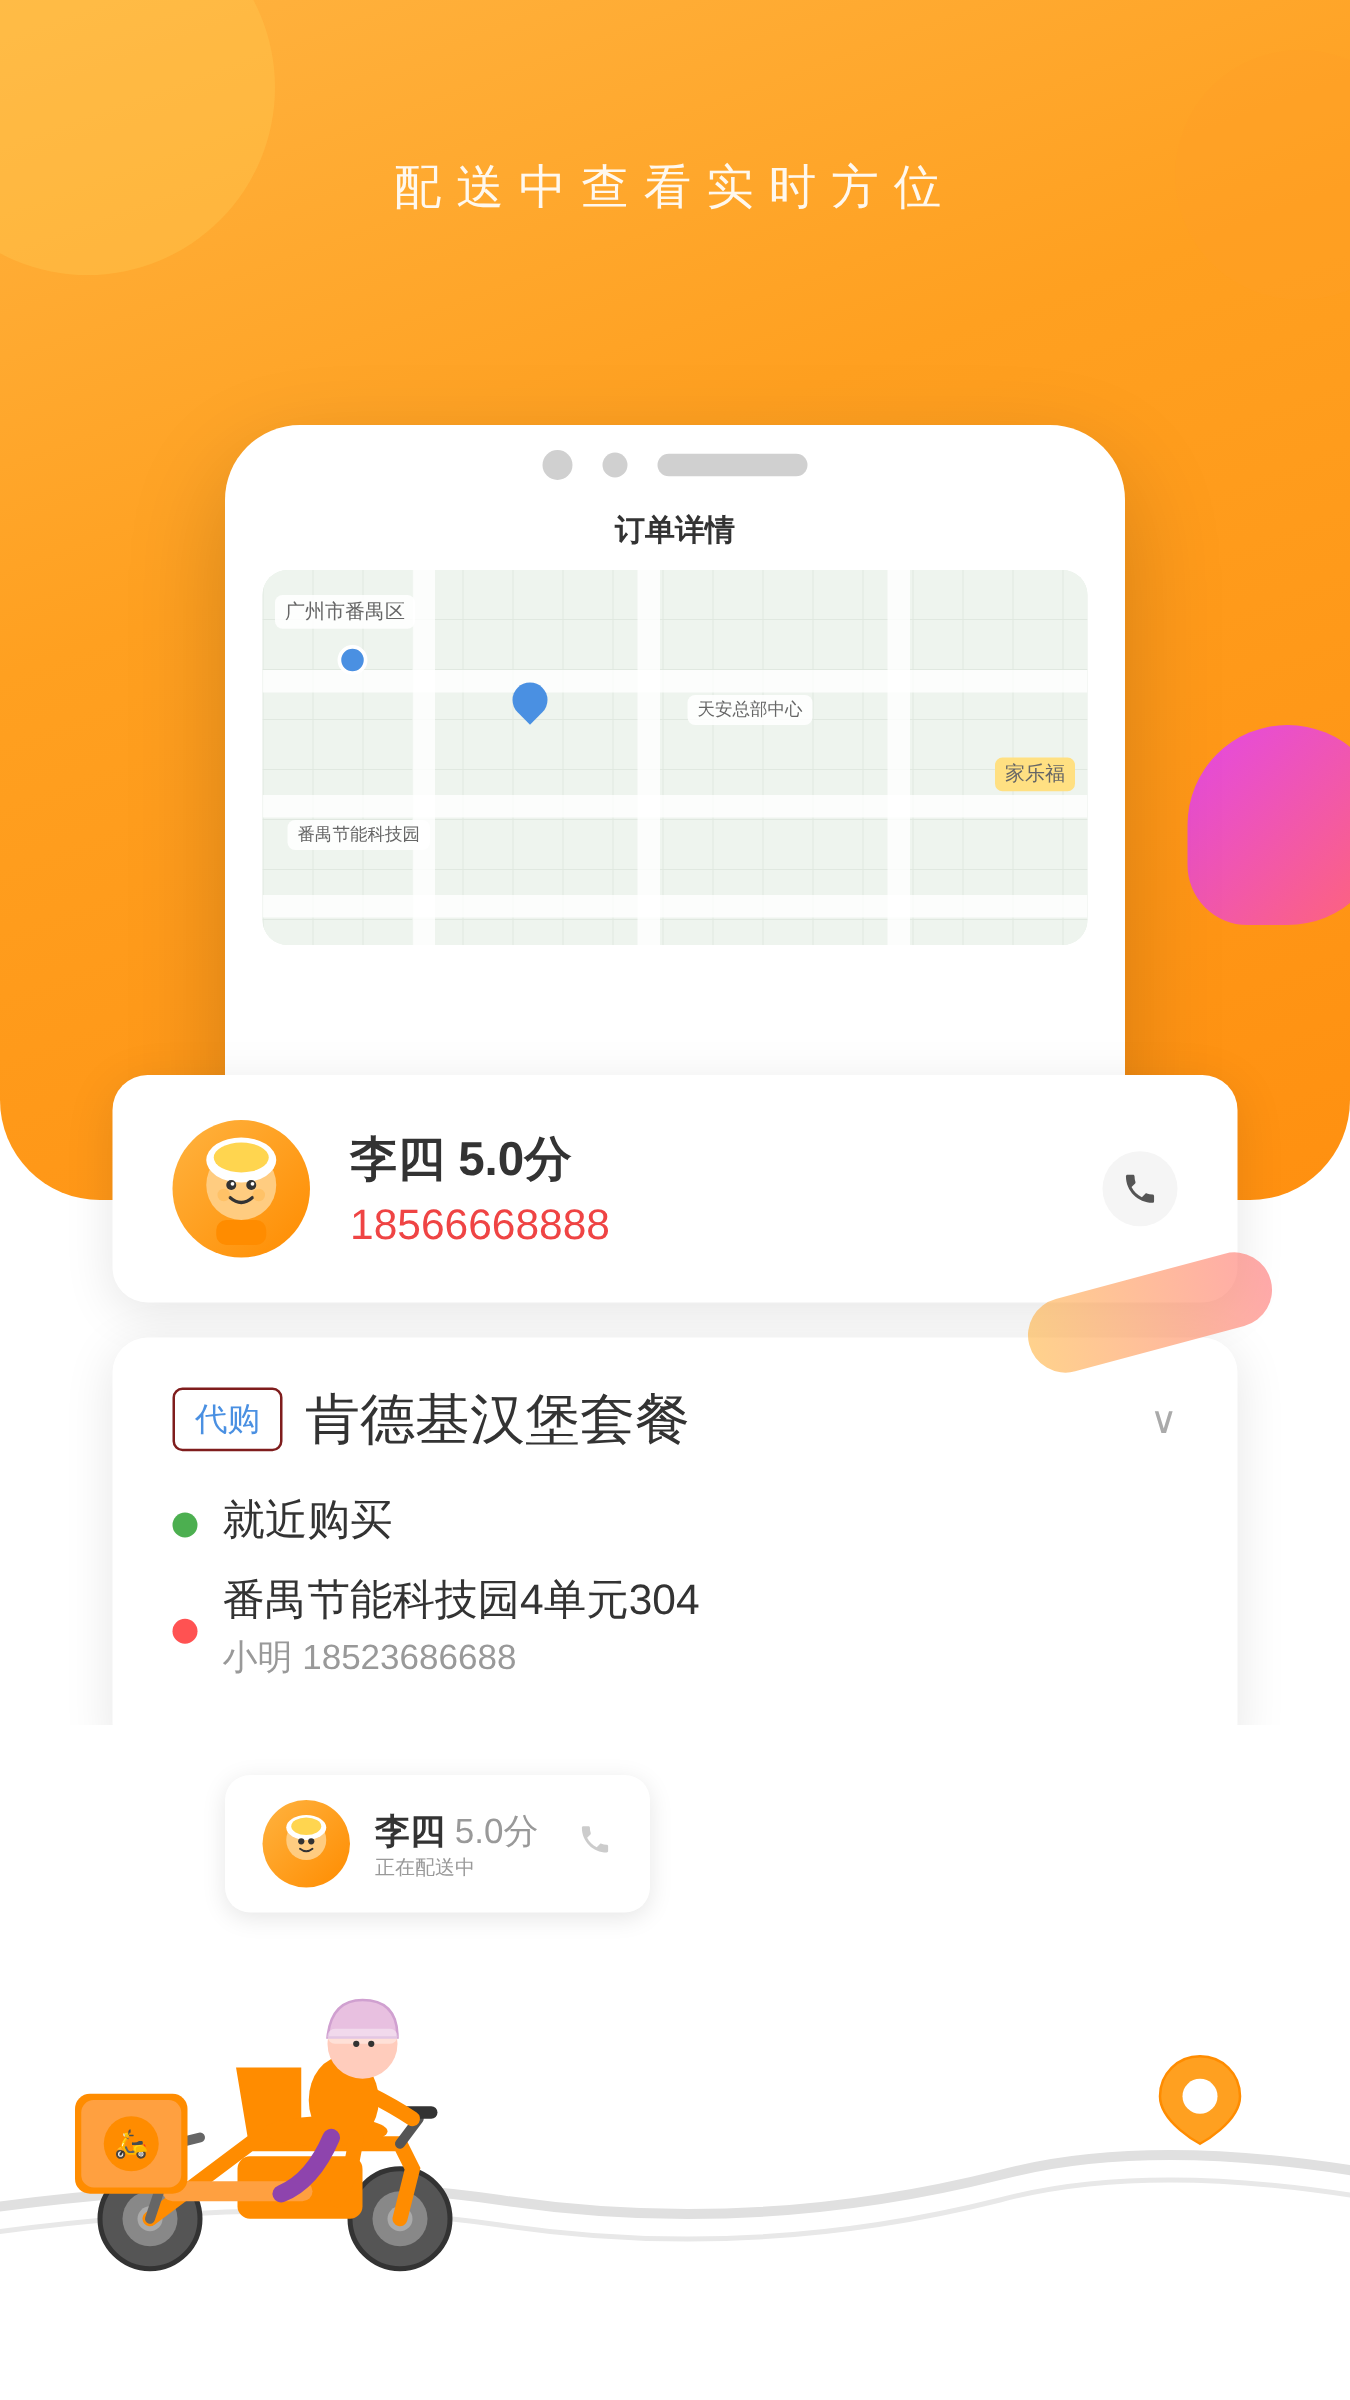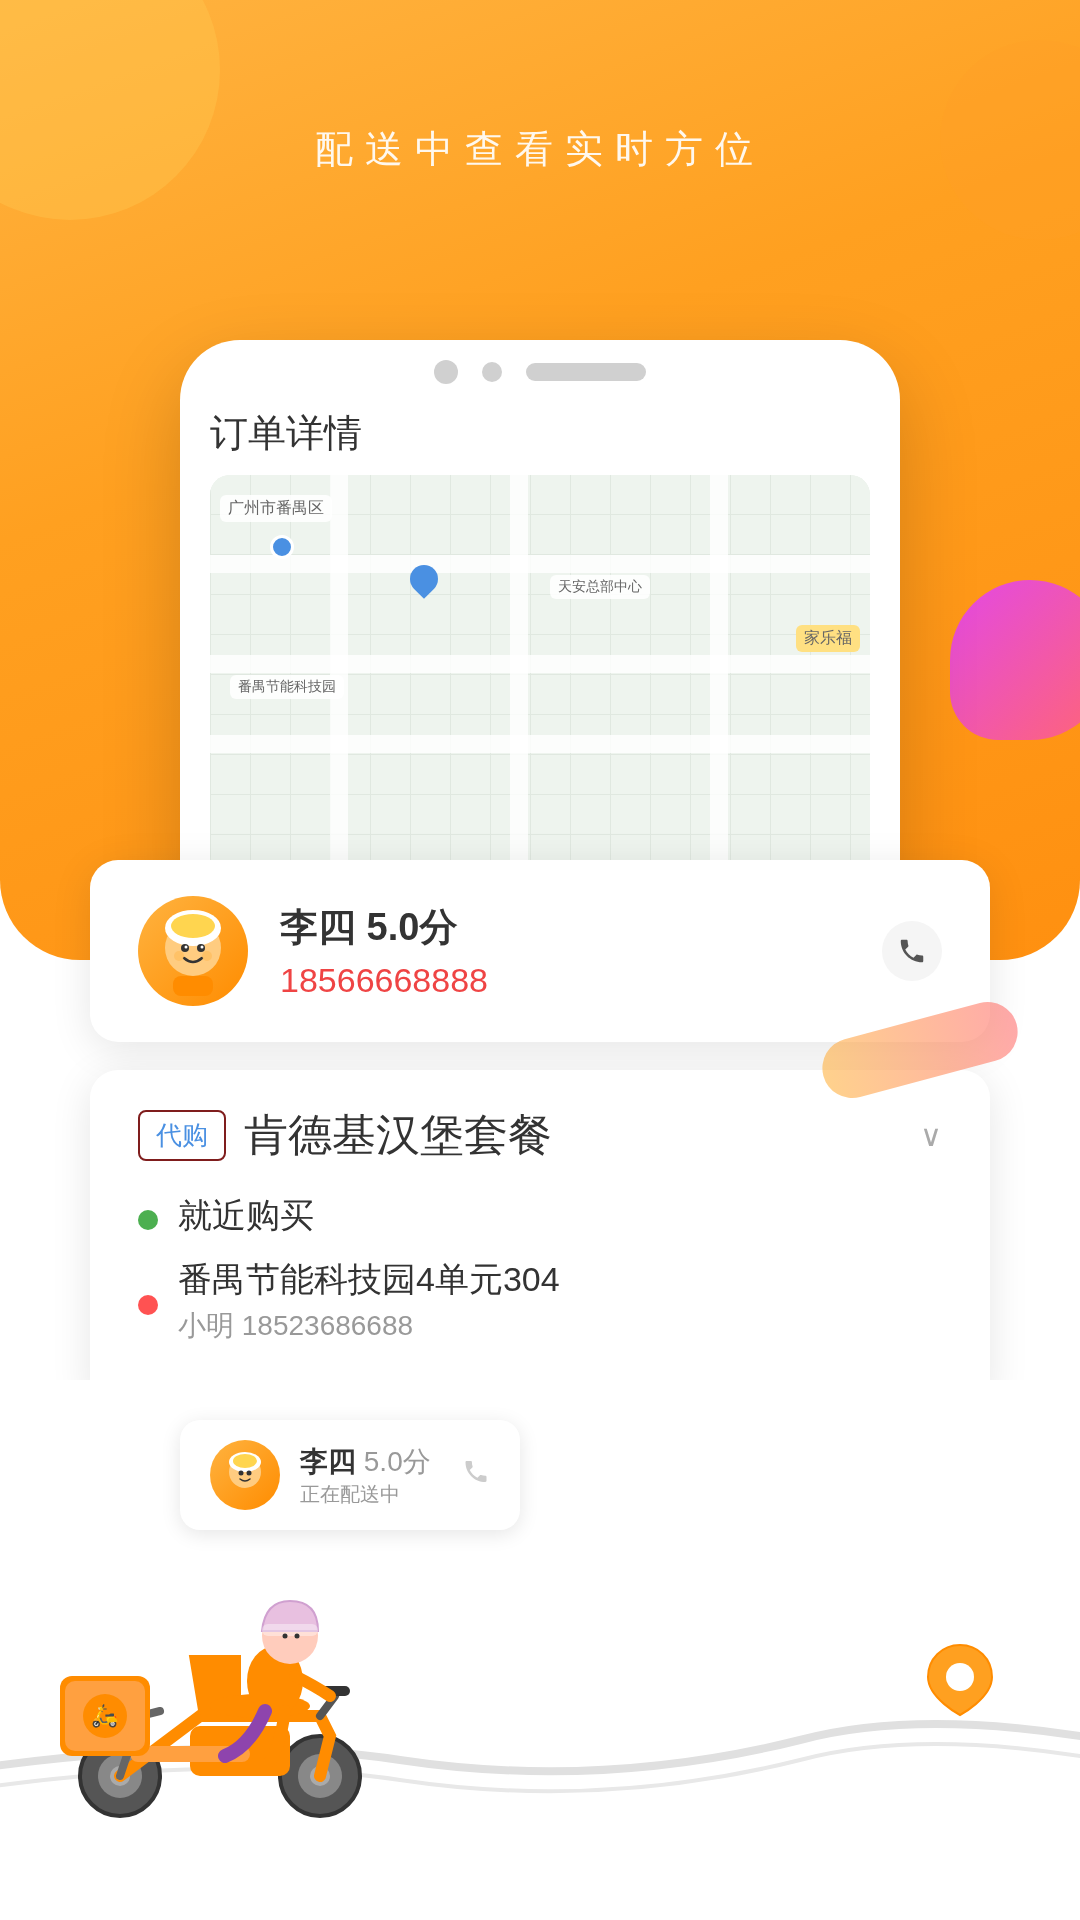--- a/index.html
+++ b/index.html
@@ -102,28 +102,29 @@
     }
     .phone-speaker {
       width: 120px; height: 18px;
       background: #d0d0d0;
       border-radius: 10px;
     }
     .phone-content {
       padding: 0 30px;
     }
     .phone-order-title {
-      font-size: 38px;
-      font-weight: 400;
+      text-align: center;
+      font-size: 24px;
+      font-weight: 700;
       color: #333;
       padding: 10px 0 16px;
     }
     .phone-map {
       width: 100%;
-      height: 402px;
+      height: 300px;
       background: #e8f0e8;
       border-radius: 20px;
       position: relative;
       overflow: hidden;
     }
     
     .map-bg {
       position: absolute;
       inset: 0;
       background:
@@ -331,21 +332,21 @@
       background: linear-gradient(135deg, #FFB340, #FF8C00);
       display: flex; align-items: center; justify-content: center;
       font-size: 32px;
     }
     .bottom-name {
       font-size: 28px;
       font-weight: 600;
       color: #333;
     }
     .bottom-rating {
-      font-size: 20px;
+      font-size: 16px;
       color: #999;
     }
     .bottom-phone-icon {
       position: absolute;
       right: 30px;
       top: 50%;
       transform: translateY(-50%);
       font-size: 28px;
       color: #bbb;
     }

